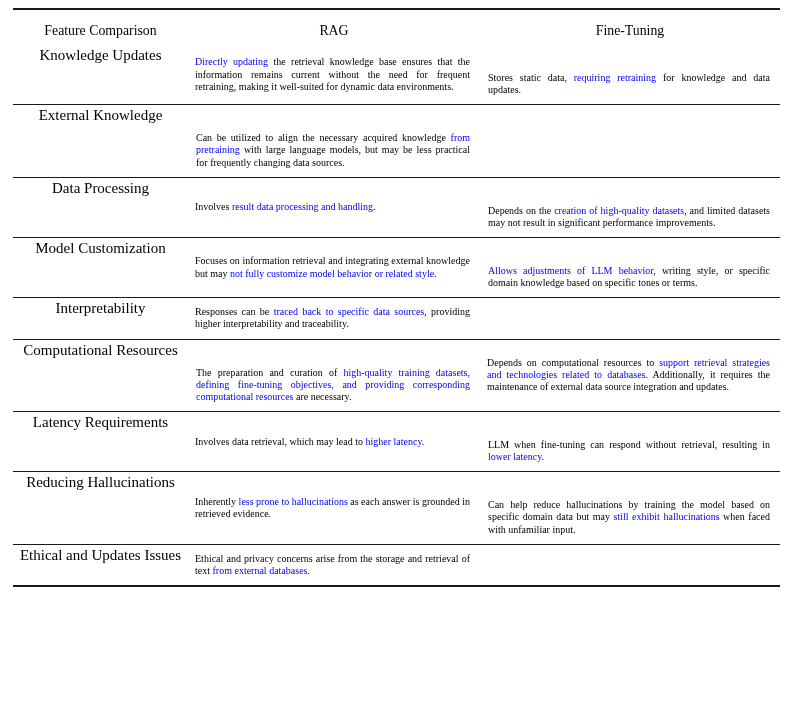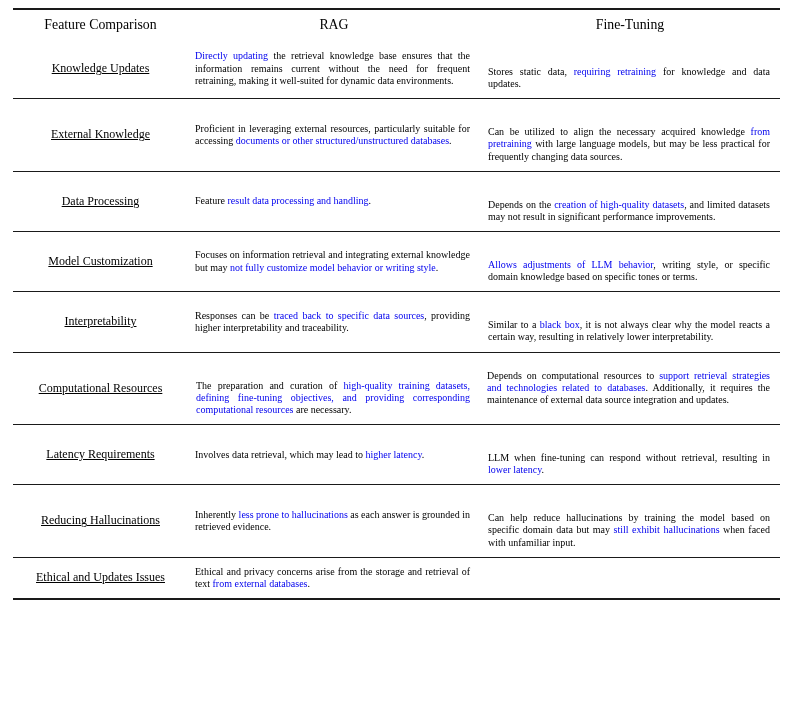--- a/index.html
+++ b/index.html
@@ -27,36 +27,35 @@
   .row{
     display:grid;
     grid-template-columns:175px 292px 1fr;
     align-items:center;
   }
   .row + .row{
     border-top:1.5px solid var(--rule);
   }
   .header-row{
     min-height:29px;
+    margin-top:6px;
   }
   .header-cell{
     text-align:center;
     font-size:13.8px;
     padding:2px 4px;
   }
   .feature-cell{
     display:flex;
-    align-items:center;
     justify-content:center;
     text-align:center;
-    font-size:12px;
+    font-size:15px;
     padding:2px 6px;
     height:100%;
     box-sizing:border-box;
-    text-decoration:underline;
   }
   .para{
     font-size:10px;
     line-height:1.215;
     text-align:justify;
     hyphens:auto;
     -webkit-hyphens:auto;
     padding:8px 10px 8px 7px;
   }
   .para.ft{
@@ -81,43 +80,41 @@
         <div class="feature-cell">
           <span>Knowledge Updates</span>
         </div>
         <div class="para rag"><span class="hl">Directly updating</span><span class=""> the retrieval knowledge base ensures that the information remains current without the need for frequent retraining, making it well-suited for dynamic data environments.</span></div>
         <div class="para ft"><span class="">Stores static data, </span><span class="hl">requiring retraining</span><span class=""> for knowledge and data updates.</span></div>
       </div>
       <div class="row">
         <div class="feature-cell">
           <span>External Knowledge</span>
         </div>
-        <div class="para rag"><span class="">Proficient in leveraging external resources, particularly suitable for accessing </span><span class="hl">documents or other structured/unstructured databases</span><span class="">.</span></div>
         <div class="para ft"><span class="">Can be utilized to align the necessary acquired knowledge </span><span class="hl">from pretraining</span><span class=""> with large language models, but may be less practical for frequently changing data sources.</span></div>
       </div>
       <div class="row">
         <div class="feature-cell">
           <span>Data Processing</span>
         </div>
-        <div class="para rag"><span class="">Feature </span><span class="hl">result data processing and handling</span><span class="">.</span></div>
+        <div class="para rag"><span class="">Involves </span><span class="hl">result data processing and handling</span><span class="">.</span></div>
         <div class="para ft"><span class="">Depends on the </span><span class="hl">creation of high-quality datasets</span><span class="">, and limited datasets may not result in significant performance improvements.</span></div>
       </div>
       <div class="row">
         <div class="feature-cell">
           <span>Model Customization</span>
         </div>
-        <div class="para rag"><span class="">Focuses on information retrieval and integrating external knowledge but may </span><span class="hl">not fully customize model behavior or writing style</span><span class="">.</span></div>
+        <div class="para rag"><span class="">Focuses on information retrieval and integrating external knowledge but may </span><span class="hl">not fully customize model behavior or related style</span><span class="">.</span></div>
         <div class="para ft"><span class="hl">Allows adjustments of LLM behavior</span><span class="">, writing style, or specific domain knowledge based on specific tones or terms.</span></div>
       </div>
       <div class="row">
         <div class="feature-cell">
           <span>Interpretability</span>
         </div>
         <div class="para rag"><span class="">Responses can be </span><span class="hl">traced back to specific data sources</span><span class="">, providing higher interpretability and traceability.</span></div>
-        <div class="para ft"><span class="">Similar to a </span><span class="hl">black box</span><span class="">, it is not always clear why the model reacts a certain way, resulting in relatively lower interpretability.</span></div>
       </div>
       <div class="row">
         <div class="feature-cell">
           <span>Computational Resources</span>
         </div>
         <div class="para ft"><span class="">The preparation and curation of </span><span class="hl">high-quality training datasets, defining fine-tuning objectives, and providing corresponding computational resources</span><span class=""> are necessary.</span></div>
         <div class="para rag"><span class="">Depends on computational resources to </span><span class="hl">support retrieval strategies and technologies related to databases</span><span class="">. Additionally, it requires the maintenance of external data source integration and updates.</span></div>
       </div>
       <div class="row">
         <div class="feature-cell">

